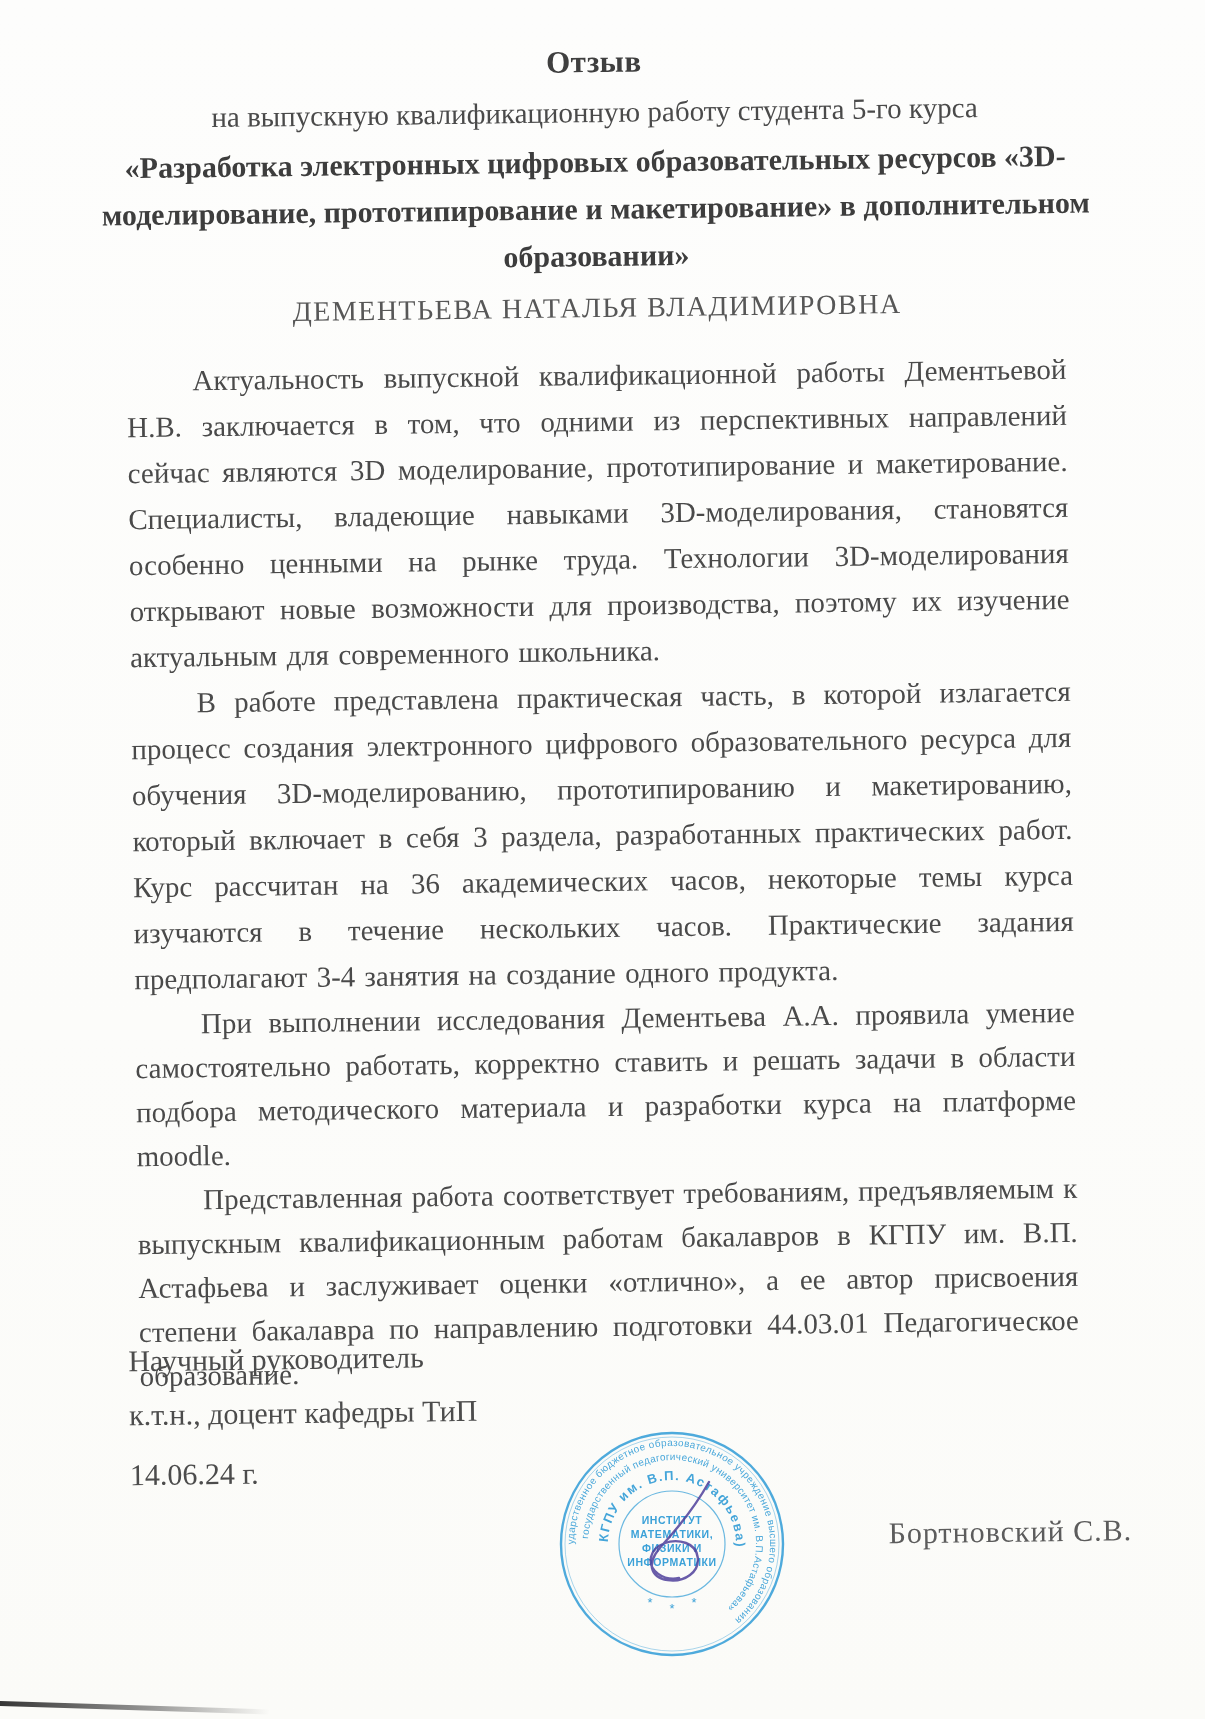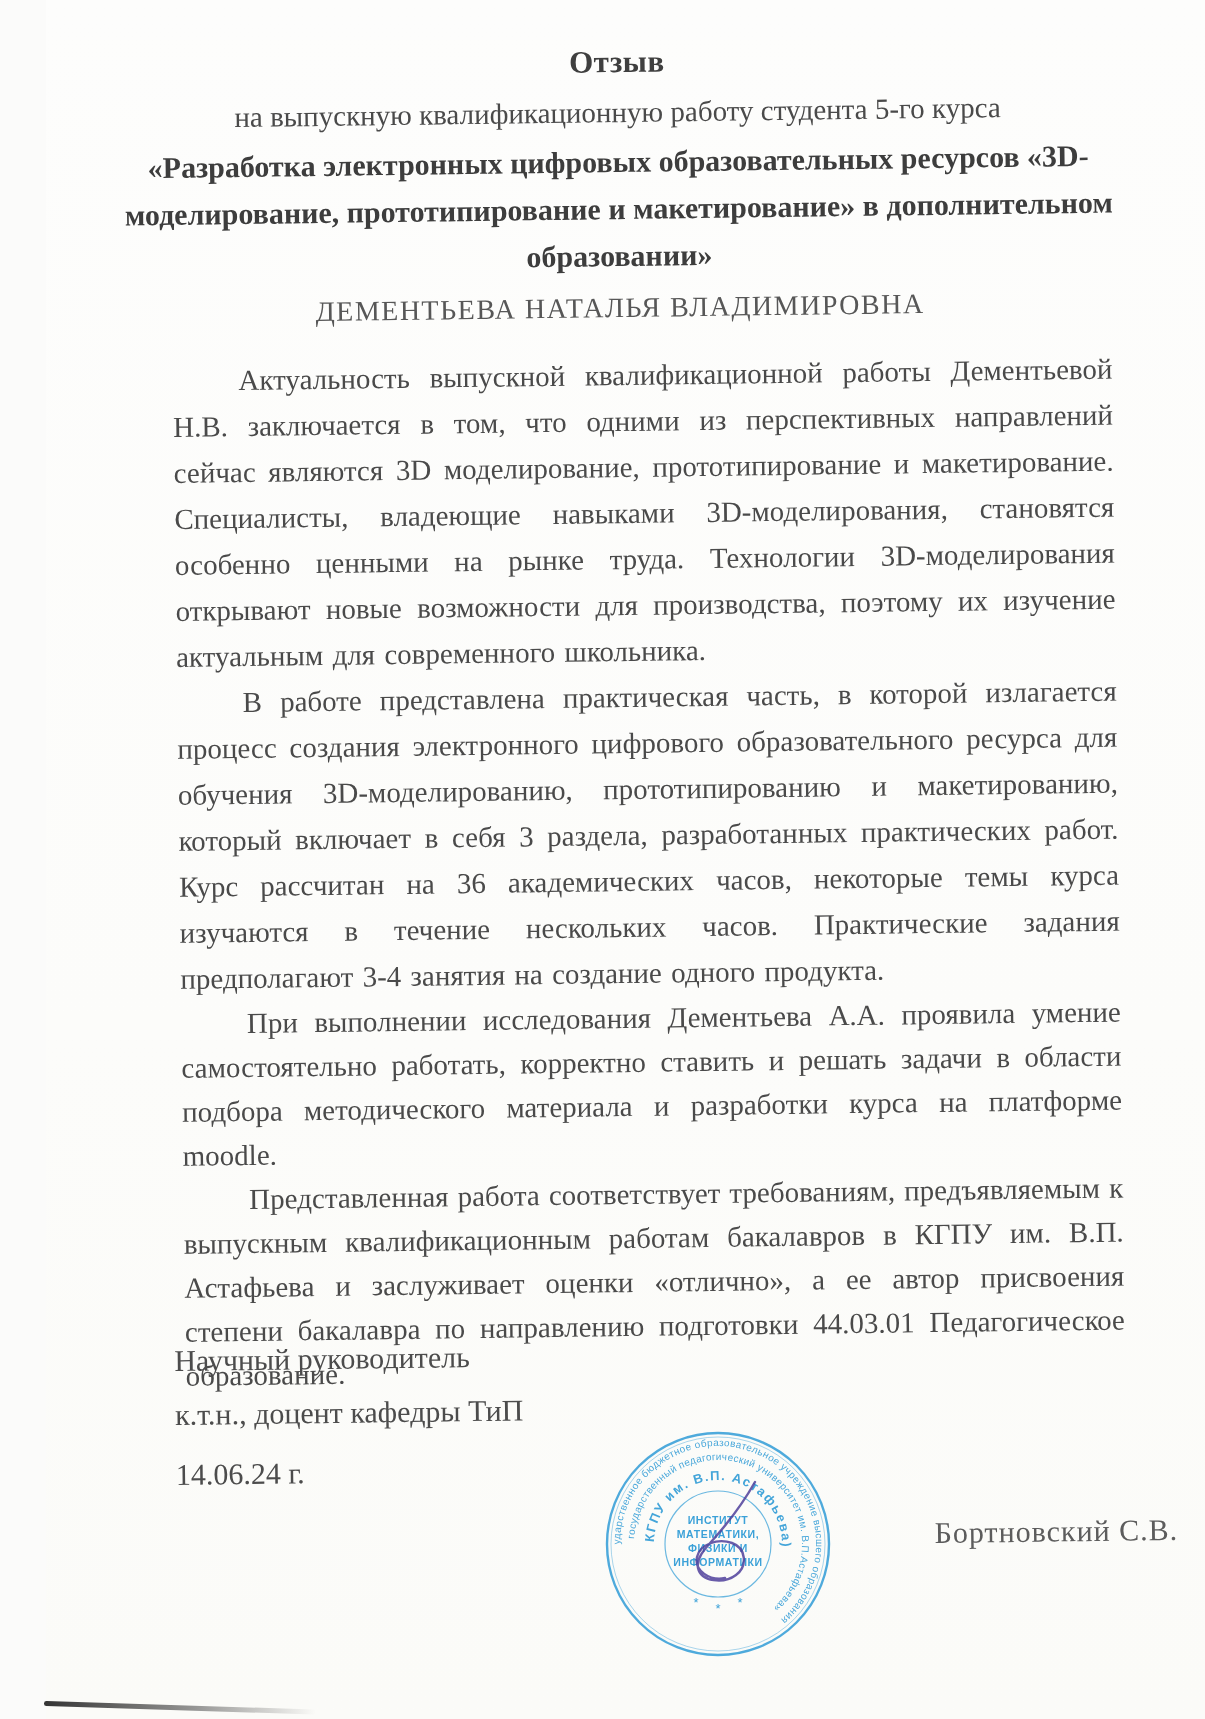--- a/index.html
+++ b/index.html
@@ -1,21 +1,21 @@
 <!DOCTYPE html>
 <html><head>
 <meta charset="utf-8">
 <style>
   html,body{margin:0;padding:0;}
   body{
     width:1205px;height:1719px;position:relative;overflow:hidden;
     background:#fbfbfa;
     font-family:"Liberation Serif", serif;
   }
-  .page{position:absolute;inset:0;background:linear-gradient(180deg,#fdfdfc 0%,#fcfcfa 60%,#fbfbf8 100%);margin-left:46px;}
+  .page{position:absolute;inset:0;background:linear-gradient(180deg,#fdfdfc 0%,#fcfcfa 60%,#fbfbf8 100%);}
   .tilt{position:absolute;inset:0;transform:rotate(-0.75deg);transform-origin:50% 42%;}
 
   .header{position:absolute;top:44px;left:50%;transform:translateX(-50%);width:992px;text-align:center;color:#3f3f3f;}
   .doc-title{font-size:31px;font-weight:bold;letter-spacing:.5px;margin-bottom:12px;}
   .doc-subtitle{font-size:29px;font-weight:normal;color:#4a4a4a;margin-bottom:6px;line-height:40px;}
   .thesis-title{font-size:30px;font-weight:bold;line-height:47px;color:#3d3d3d;}
 
   .student-name{position:absolute;top:292px;left:0;width:100%;text-align:center;
     font-size:28px;letter-spacing:1.5px;color:#575757;}
 

